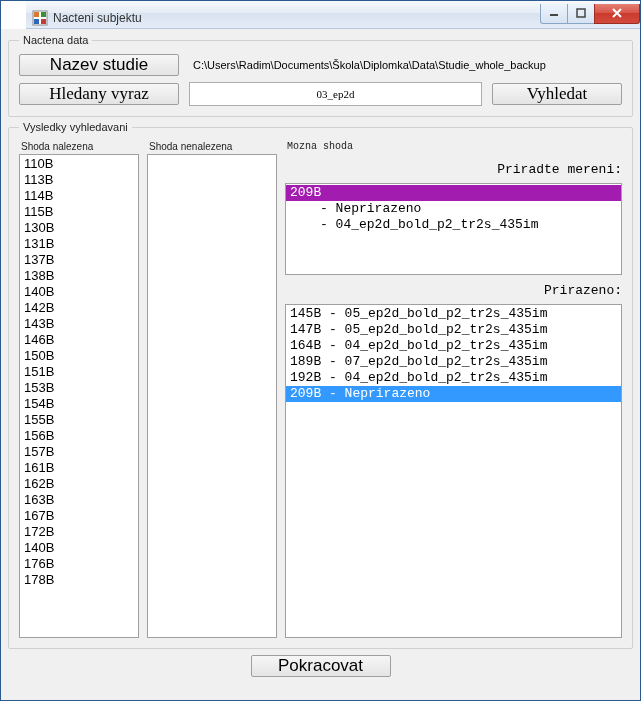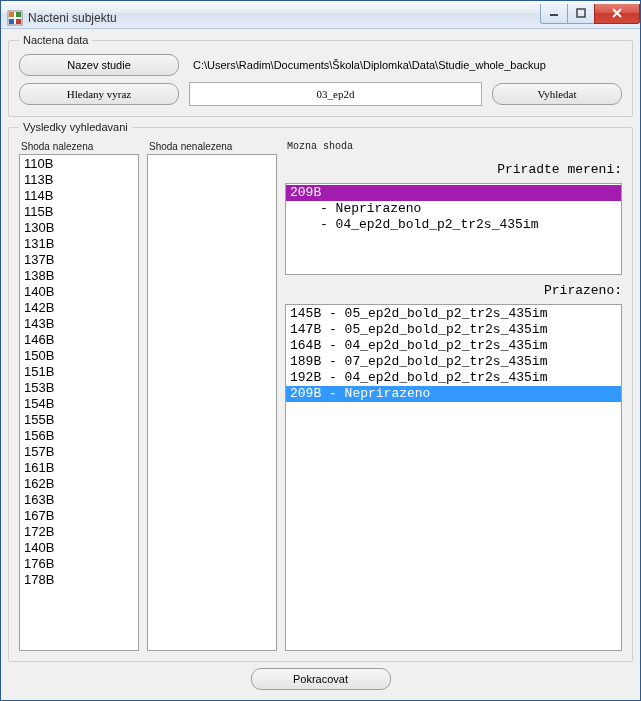--- a/index.html
+++ b/index.html
@@ -23,20 +23,21 @@
     flex-direction: column;
   }
   .titlebar {
     height: 28px;
     background: linear-gradient(to bottom, #f7f9fc 0%, #e6ecf5 45%, #d8e2f0 46%, #e4ecf7 100%);
     border-bottom: 1px solid #b8c8dc;
     display: flex;
     align-items: center;
     padding: 6px 0 0 6px;
     position: relative;
+    margin-left: 25px;
   }
   .titlebar-icon {
     width: 16px;
     height: 16px;
     margin-right: 5px;
   }
   .titlebar-title {
     flex: 1;
     color: #333;
     font-size: 12px;
@@ -65,21 +66,21 @@
     background: linear-gradient(to bottom, #e57f74 0%, #d9564a 45%, #c93a2c 46%, #d24a3c 100%);
     border-color: #9b2c22;
     color: #fff;
     border-bottom-right-radius: 3px;
     font-weight: bold;
     font-size: 12px;
   }
   .client {
     flex: 1;
     background: #f0f0f0;
-    padding: 5px 7px 10px 7px;
+    padding: 5px 7px 23px 7px;
     display: flex;
     flex-direction: column;
     gap: 4px;
   }
   fieldset.group {
     border: 1px solid #d0d0d0;
     border-radius: 2px;
     background: #f0f0f0;
     margin: 0;
     padding: 8px 10px 10px 10px;
@@ -93,22 +94,22 @@
     display: flex;
     align-items: center;
     gap: 10px;
     margin-bottom: 6px;
   }
   .row:last-child { margin-bottom: 0; font-family: Liberation Serif, serif; }
   .btn {
     height: 22px;
     background: linear-gradient(to bottom, #f6f6f6, #e4e4e4);
     border: 1px solid #9f9f9f;
-    border-radius: 10px;
-    font-size: 11px;
+    border-radius: 2px;
+    font-size: 17px;
     padding: 0 8px;
     cursor: pointer;
     font-family: inherit;
   }
   .btn-wide { width: 160px; }
   .btn-search { width: 130px; }
   .txt {
     flex: 1;
     height: 24px;
     border: 1px solid #abadb3;

